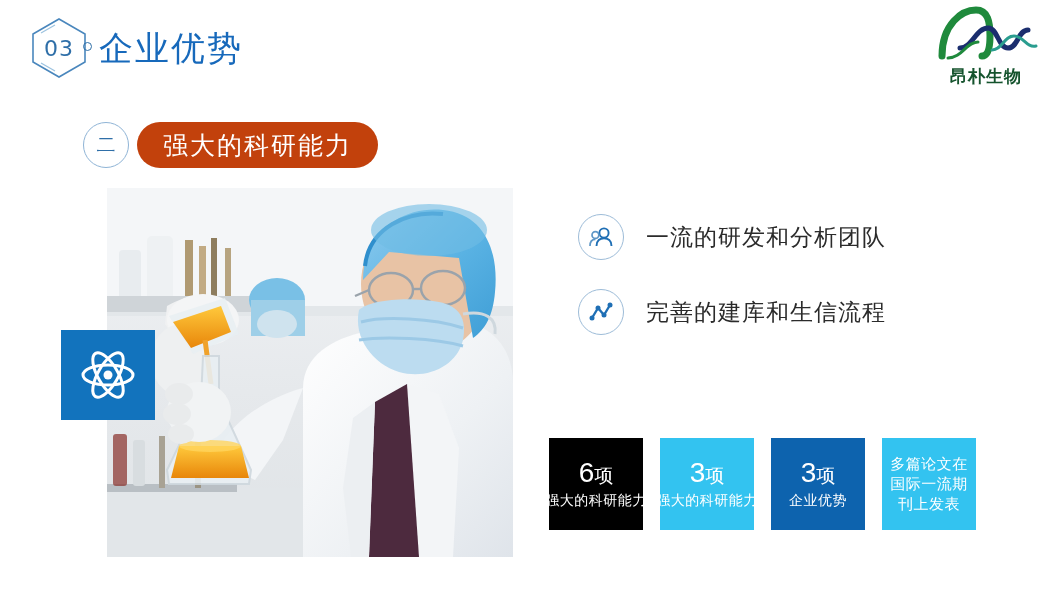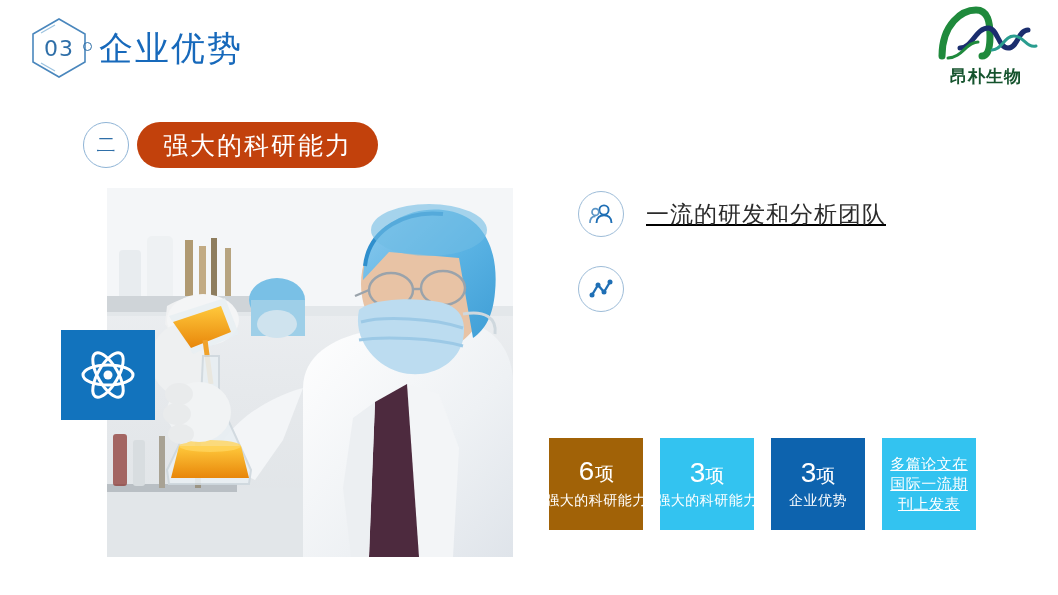--- a/index.html
+++ b/index.html
@@ -126,23 +126,22 @@
     width: 94px; height: 90px;
     background: #1273bd;
     display: flex;
     align-items: center;
     justify-content: center;
   }
 
   
   #feature-list {
     position: absolute;
-    left: 578px; top: 191px;
+    left: 578px; top: 214px;
     width: 400px;
-    text-decoration: underline;
   }
   .feature-item {
     display: flex;
     align-items: center;
     height: 46px;
     margin-bottom: 29px;
   }
   .feature-icon {
     width: 46px; height: 46px;
     border: 1.4px solid #9dbcd8;
@@ -185,21 +184,20 @@
   }
   .stat-value .unit { font-size: 19px; }
   .stat-caption {
     font-size: 14px;
     margin-top: 4px;
     letter-spacing: 0.5px;
     white-space: nowrap;
   }
   .stat-box.text-only {
     padding: 0 6px;
-    text-decoration: underline;
   }
   .stat-text {
     font-size: 15px;
     line-height: 1.35;
     text-align: center;
     letter-spacing: 0.5px;
   }
 </style>
 </head>
 <body>
@@ -355,27 +353,28 @@
     <div class="feature-item">
       <span class="feature-icon">
         <svg width="26" height="26" viewBox="0 0 26 26">
           <polyline points="4,19 10,9 16,16 22,6" fill="none" stroke="#1f6fb5" stroke-width="2.4" stroke-linecap="round" stroke-linejoin="round"></polyline>
           <circle cx="4" cy="19" r="2.5" fill="#1f6fb5"></circle>
           <circle cx="10" cy="9" r="2.5" fill="#1f6fb5"></circle>
           <circle cx="16" cy="16" r="2.5" fill="#1f6fb5"></circle>
           <circle cx="22" cy="6" r="2.5" fill="#1f6fb5"></circle>
         </svg>
       </span>
+      <span class="feature-label">完善的建库和生信流程</span>
     </div>
 
   </div>
 
   <div id="stat-boxes">
 
-    <div class="stat-box" style="background: #a16207; font-family: Liberation Mono, monospace;">
+    <div class="stat-box" style="background: #000000;">
       <div class="stat-value">
         <span>6</span><span class="unit">项</span>
       </div>
       <div class="stat-caption">强大的科研能力</div>
     </div>
 
     <div class="stat-box" style="background: rgb(51, 195, 240);">
       <div class="stat-value">
         <span>3</span><span class="unit">项</span>
       </div>

